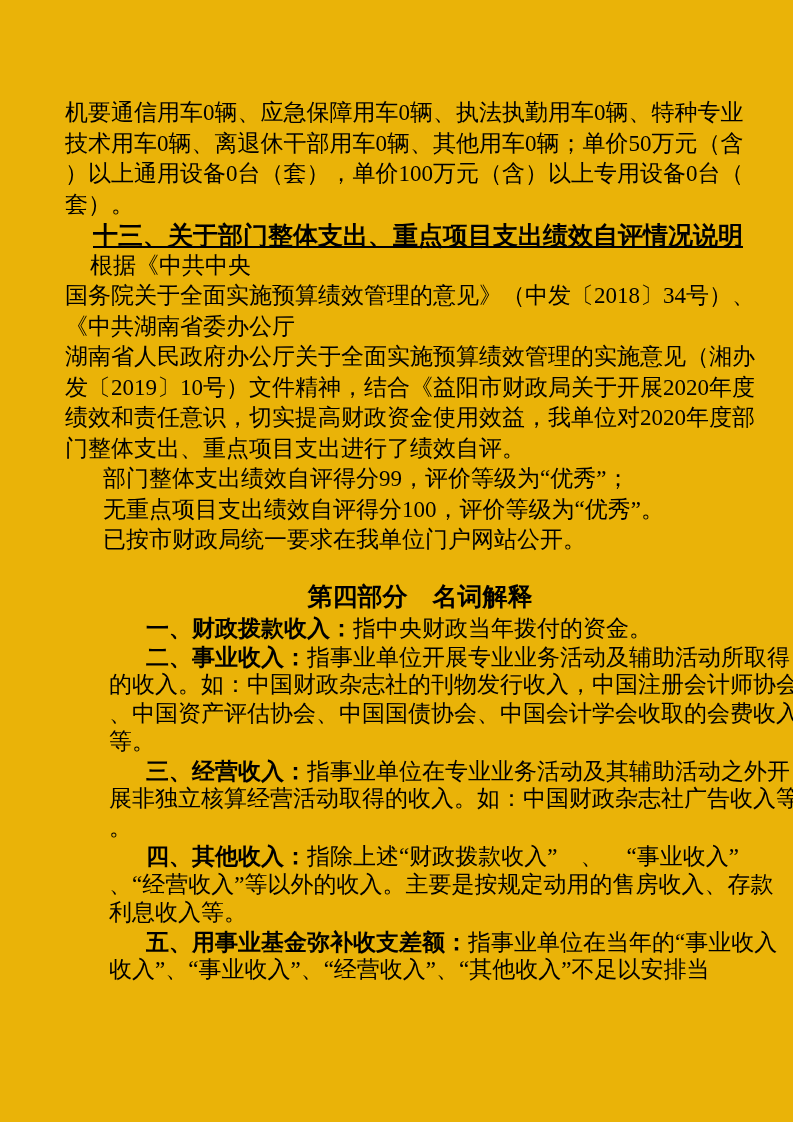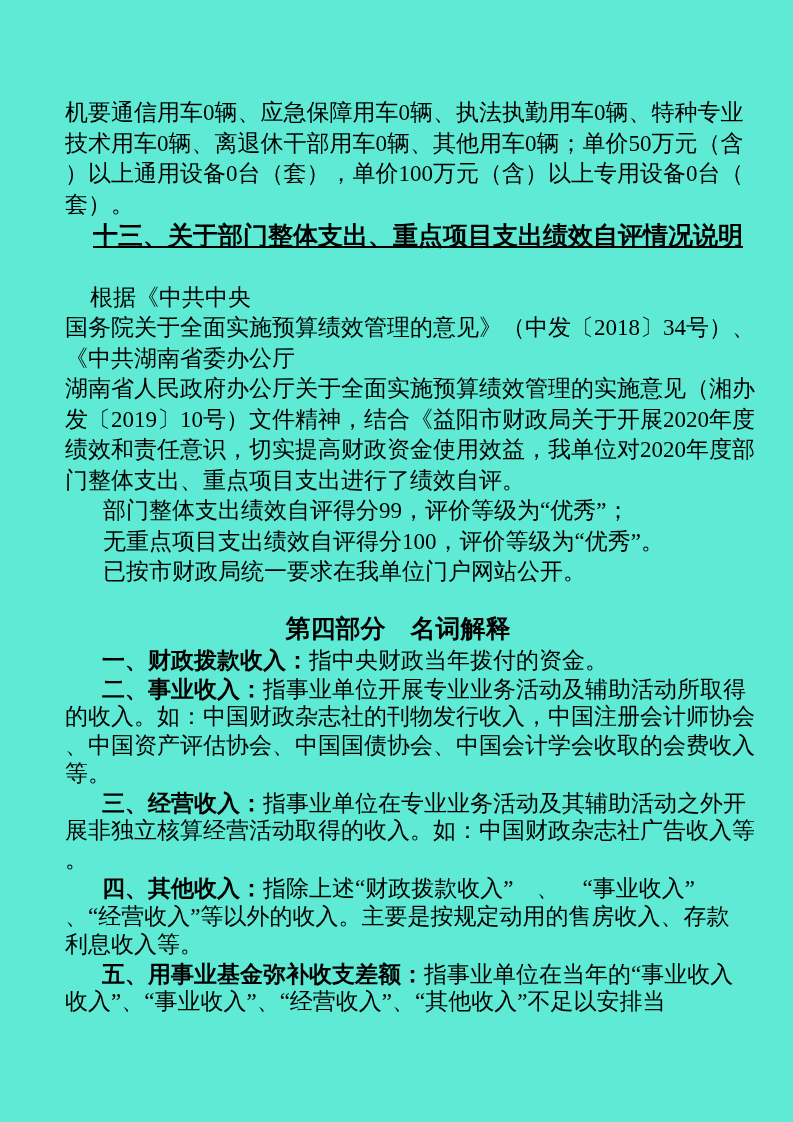--- a/index.html
+++ b/index.html
@@ -4,61 +4,62 @@
 <style>
   html, body { margin: 0; padding: 0; }
   body {
     background: #ffffff;
     font-family: "Liberation Serif", "DejaVu Serif", serif;
   }
   .page {
     position: relative;
     width: 793px;
     height: 1122px;
-    background: #5eead4;
+    background: #eab308;
     overflow: hidden;
     color: #000000;
   }
   .content {
     position: absolute;
     left: 65px;
     top: 0;
     width: 700px;
     padding-top: 98px;
     font-size: 23px;
     color: #000000;
   }
   .line {
     white-space: nowrap;
     line-height: 30.5px;
     height: 30.5px;
   }
   .secB .line {
     line-height: 28.5px;
     height: 28.5px;
+    margin-left: 44px;
   }
   .bold {
     font-family: "Liberation Sans", "DejaVu Sans", sans-serif;
     font-weight: 700;
   }
   .h13 {
     font-size: 25px;
     padding-left: 28px;
     text-decoration: underline;
   }
   .h4 {
     font-size: 25px;
     text-align: center;
     padding-right: 34px;
     margin-top: 26px;
     margin-bottom: 4px;
     line-height: 30px;
     height: 30px;
   }
-  .ind-sm { padding-left: 25px; margin-top: 32px; }   
+  .ind-sm { padding-left: 25px; }   
   .ind-md { padding-left: 38px; }   
   .ind-term { padding-left: 37px; } 
 </style>
 </head>
 <body>
 
 <div class="page">
   <div class="content">
 
     <div class="secA">

